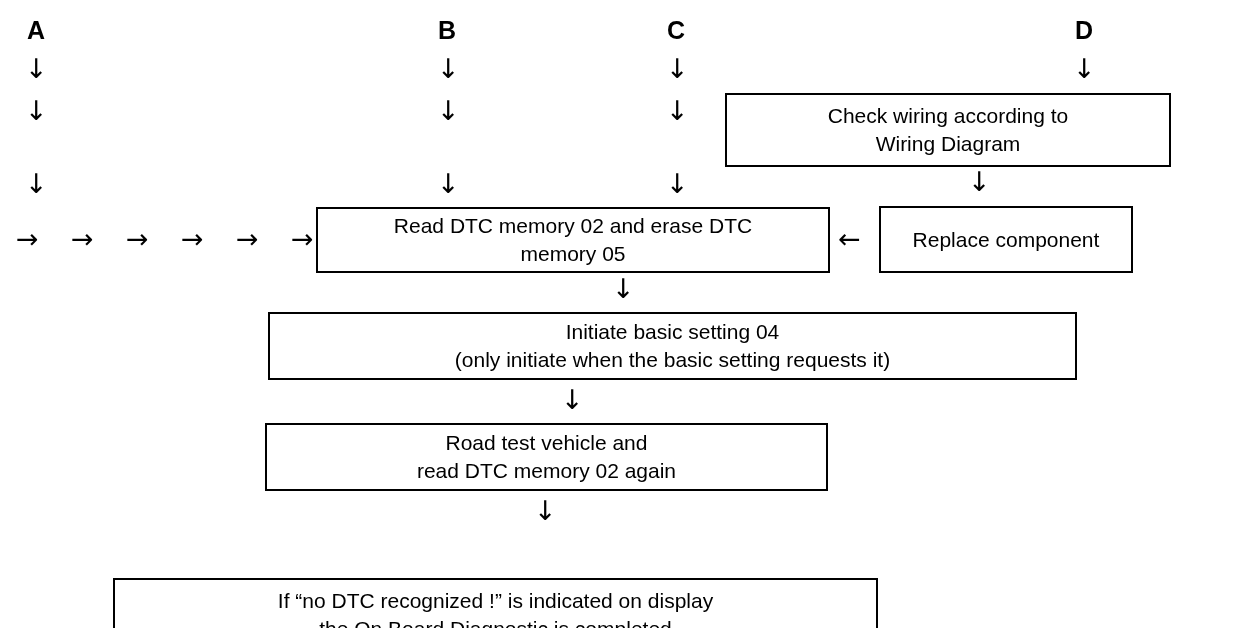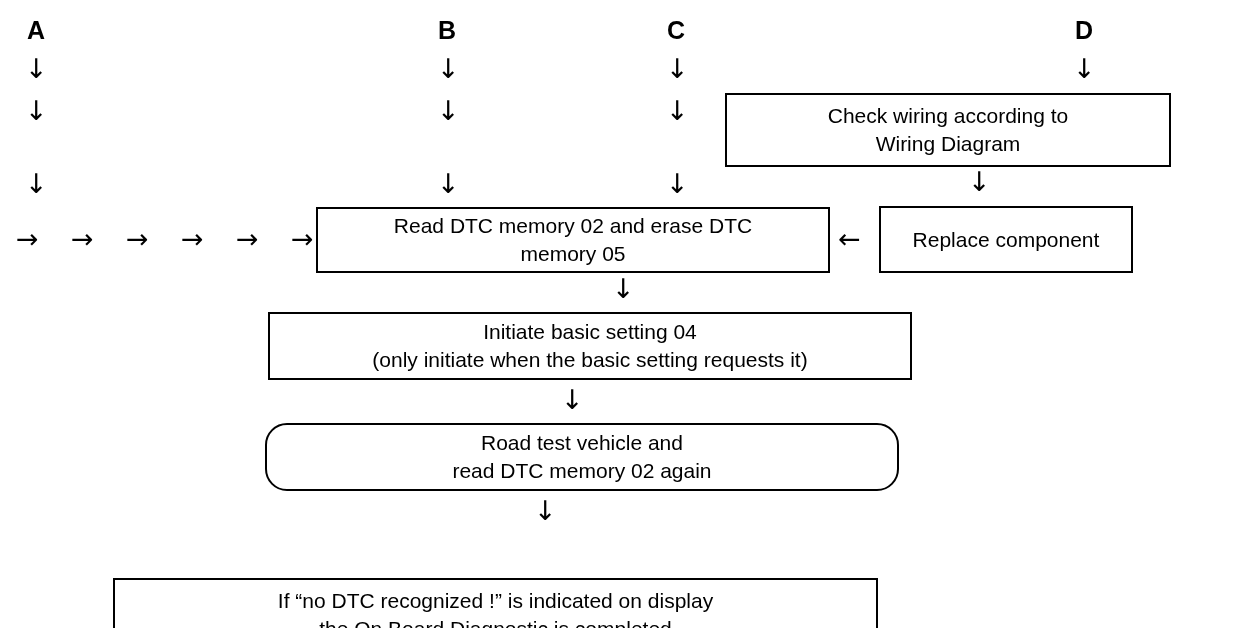--- a/index.html
+++ b/index.html
@@ -98,28 +98,28 @@
   <div class="abs arrow arrow-h" style="left:236px; top:225px;">→</div>
   <div class="abs arrow arrow-h" style="left:291px; top:225px;">→</div>
 
   <div class="abs box" style="left:316px; top:207px; width:514px; height:66px;padding-left:6px;">
     <span class="box-text">Read DTC memory 02 and erase DTC
 memory 05</span>
   </div>
 
   <div class="abs arrow" style="left:612px; top:275px;">↓</div>
 
-  <div class="abs box" style="left:268px; top:312px; width:644px; height:68px;">
+  <div class="abs box" style="left:268px; top:312px; width:809px; height:68px;">
     <span class="box-text">Initiate basic setting 04
 (only initiate when the basic setting requests it)</span>
   </div>
 
   <div class="abs arrow" style="left:561px; top:386px;">↓</div>
 
-  <div class="abs box" style="left:265px; top:423px; width:634px; height:68px;border-radius:22px;">
+  <div class="abs box" style="left:265px; top:423px; width:563px; height:68px;">
     <span class="box-text">Road test vehicle and
 read DTC memory 02 again</span>
   </div>
 
   <div class="abs arrow" style="left:534px; top:497px;">↓</div>
 
   <div class="abs box" style="left:113px; top:531px; width:765px; height:73px;margin-top:47px;">
     <span class="box-text">If “no DTC recognized !” is indicated on display
 the On Board Diagnostic is completed</span>
   </div>

